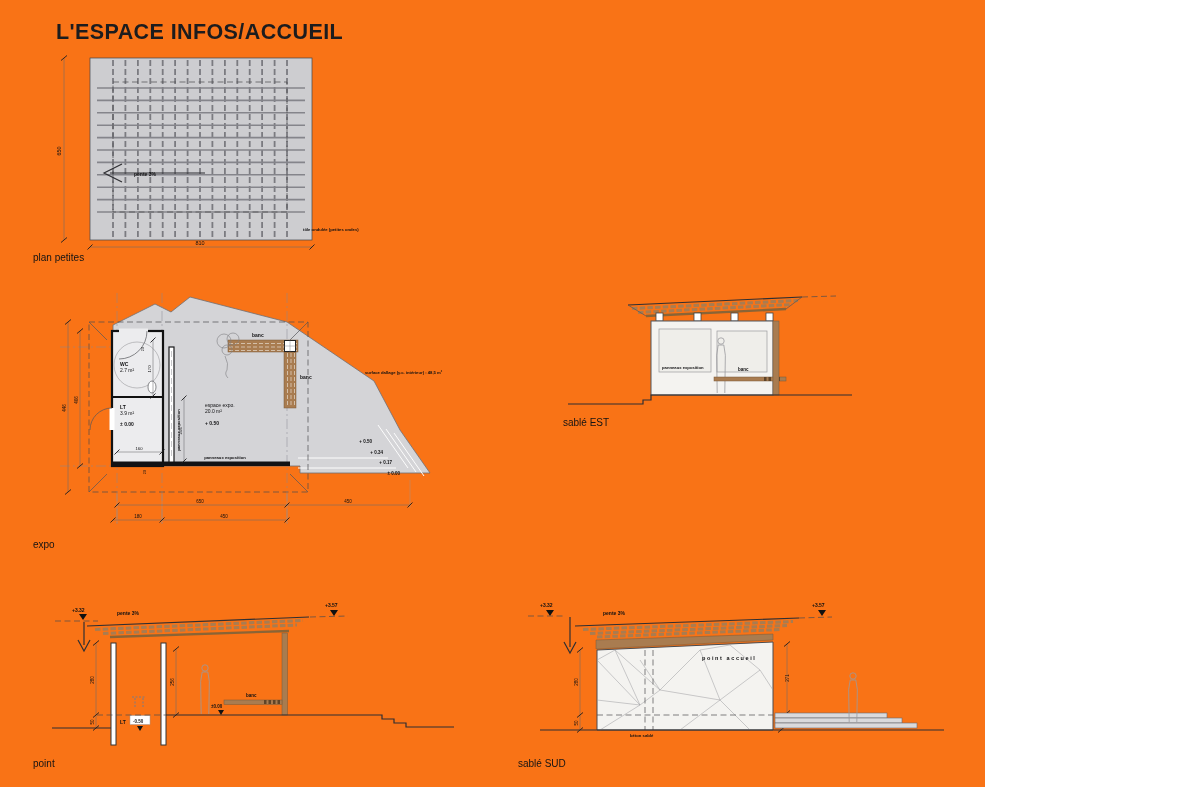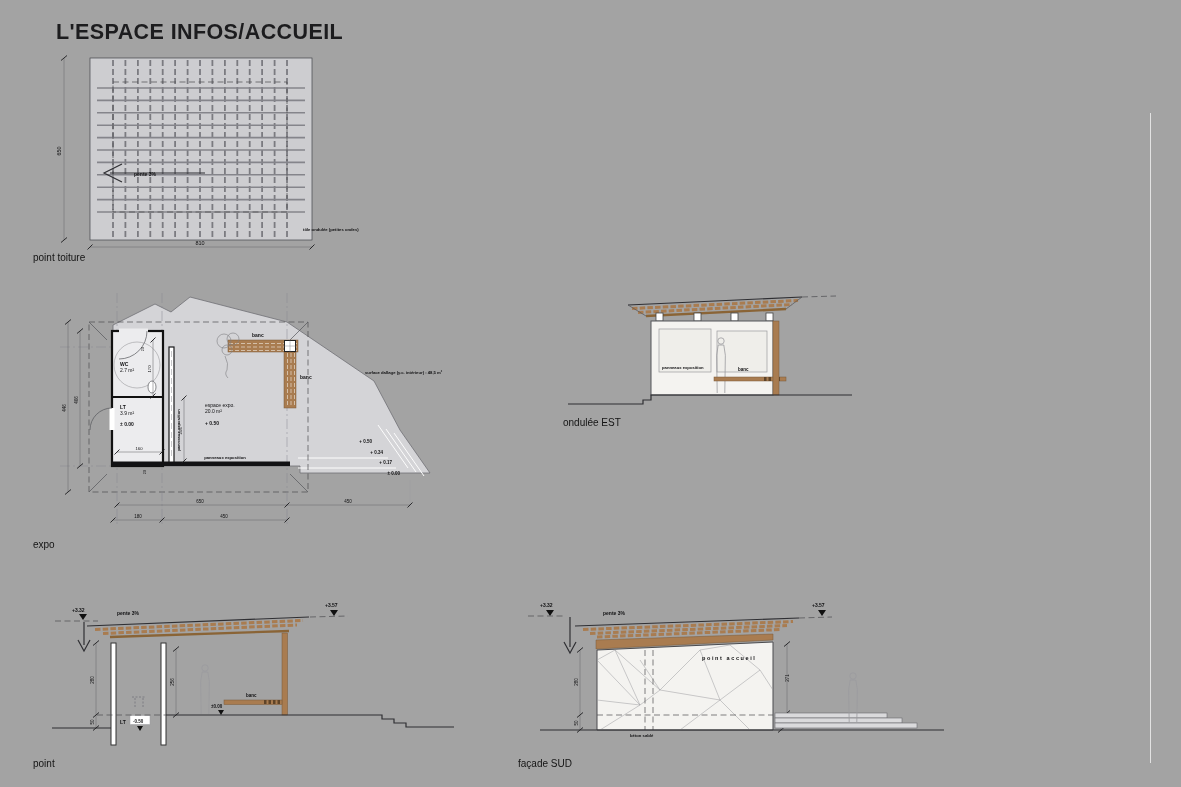--- a/index.html
+++ b/index.html
@@ -1,16 +1,16 @@
 <!DOCTYPE html>
 <html><head>
 <meta charset="utf-8">
 <style>
   html,body{margin:0;padding:0;background:#fff;}
-  .stage{position:relative;width:1181px;height:787px;background:#a3a3a3;overflow:hidden;
+  .stage{position:relative;width:985px;height:787px;background:#f97316;overflow:hidden;
          font-family:"Liberation Sans",sans-serif;}
   .title{position:absolute;left:56px;top:20px;font-size:21.5px;font-weight:600;
          letter-spacing:.4px;color:#1c1c1e;white-space:nowrap;}
   .lbl{position:absolute;font-size:10px;color:#141414;white-space:nowrap;}
   .edge{position:absolute;left:1150px;top:113px;width:1px;height:650px;background:#e2e2e2;}
   svg{position:absolute;overflow:visible;}
   svg text{font-family:"Liberation Sans",sans-serif;fill:#101012;}
   .t38{font-size:3.8px}.t42{font-size:4.2px}.t45{font-size:4.5px}.t5{font-size:5px}.t55{font-size:5.5px}
   .b{font-weight:700}
   .mid{text-anchor:middle}.end{text-anchor:end}
@@ -80,21 +80,21 @@
       <text x="61" y="151" class="t55 mid" transform="rotate(-90 61 151)">650</text>
     </g>
     <g>
       <line x1="90" y1="247" x2="312" y2="247" class="dim"></line>
       <line x1="87.5" y1="249.5" x2="92.5" y2="244.5" class="tick"></line>
         <line x1="309.5" y1="249.5" x2="314.5" y2="244.5" class="tick"></line>
       <text x="200" y="245" class="t55 mid">810</text>
     </g>
     <text x="303" y="231" class="t42 b">tôle ondulée (petites ondes)</text>
   </svg>
-  <div class="lbl" style="left:33px;top:252px">point toiture</div>
+  <div class="lbl" style="left:33px;top:252px">plan petites</div>
 
   <svg style="left:40px;top:285px" width="430" height="265" viewBox="40 285 430 265">
     <path d="M113,325 L155,304 L171,312 L190,297 L287,322 L374,381 L400,430 L430,473 L300,473 L300,466 L113,466 Z" fill="#d4d4d7" stroke="#707075" stroke-width=".8"></path>
     <g stroke="#fdfdfd" stroke-width="1">
       <line x1="378" y1="425" x2="408" y2="468"></line>
         <line x1="386" y1="429" x2="416" y2="472"></line>
       <line x1="394" y1="433" x2="424" y2="476"></line>
       <line x1="298" y1="458" x2="388" y2="458"></line>
         <line x1="298" y1="468" x2="396" y2="468"></line>
     </g>
@@ -248,21 +248,21 @@
     </g>
     <text x="738" y="371" class="t45 b">banc</text>
     <rect x="714" y="377" width="72" height="4" class="wood"></rect>
     <line x1="764" y1="379" x2="780" y2="379" stroke="#5f4428" stroke-width="4" stroke-dasharray="2.5 2"></line>
     <rect x="773" y="321" width="6" height="74" class="wood"></rect>
     <g>
       <line x1="779" y1="395" x2="852" y2="395" class="med" stroke-width="1"></line>
       <path d="M568,404 H643 V400 H651 V395 H779" class="med" stroke-width="1"></path>
     </g>
   </svg>
-  <div class="lbl" style="left:563px;top:417px">ondulée EST</div>
+  <div class="lbl" style="left:563px;top:417px">sablé EST</div>
 
   <svg style="left:25px;top:595px" width="430" height="180" viewBox="25 595 430 180">
     <g>
       <text x="72" y="612" class="t5 b">+3.32</text>
       <path d="M79,614 L87,614 L83,620 Z" fill="#111"></path>
       <line x1="55" y1="621" x2="98" y2="621" class="dash" stroke-dasharray="4 2.5"></line>
     </g>
     <g>
       <line x1="84" y1="622" x2="84" y2="645" class="med"></line>
       <path d="M78,640 L84,651 L90,640" class="med"></path>
@@ -381,15 +381,15 @@
       <rect x="775" y="718" width="127" height="5"></rect>
       <rect x="775" y="723" width="142" height="5"></rect>
     </g>
     <line x1="540" y1="730" x2="944" y2="730" class="med" stroke-width="1.2"></line>
     <g class="person" transform="translate(853,676)">
       <circle cx="0" cy="0" r="3.2"></circle>
       <path d="M-2.8,4 q-2.4,9 -1.4,20 l.4,22 M2.8,4 q2.4,9 1.4,20 l-.4,22 M-2.8,4 h5.6"></path>
     </g>
     <text x="630" y="736.5" class="t42 b">béton sablé</text>
   </svg>
-  <div class="lbl" style="left:518px;top:758px">façade SUD</div>
+  <div class="lbl" style="left:518px;top:758px">sablé SUD</div>
 
 </div>
 
 </body></html>

